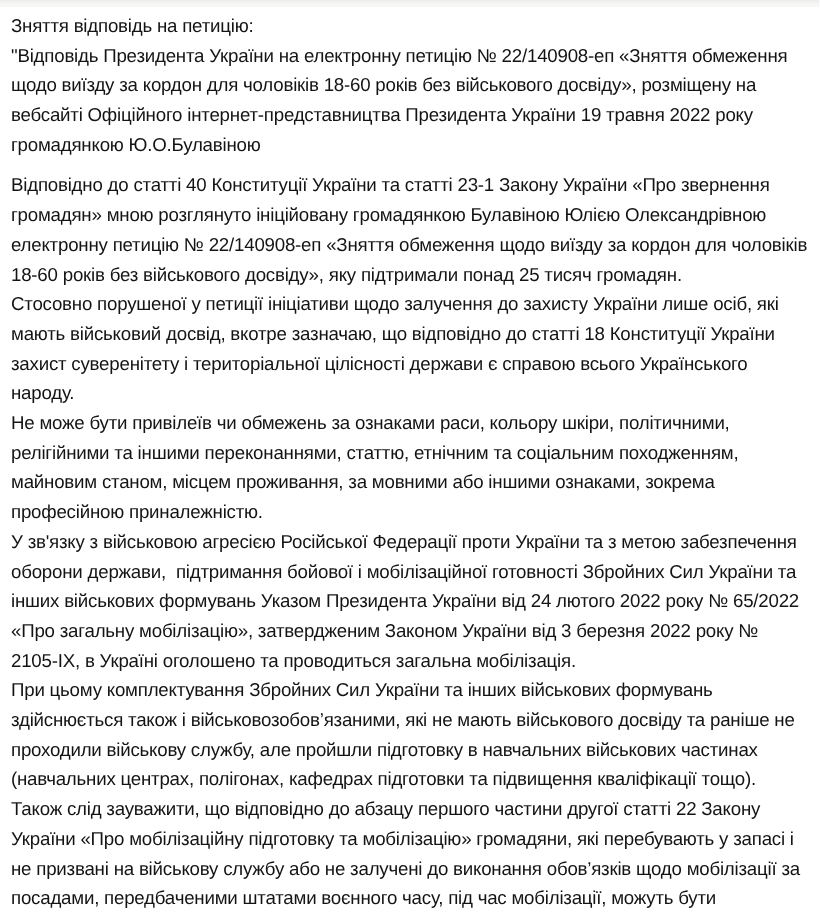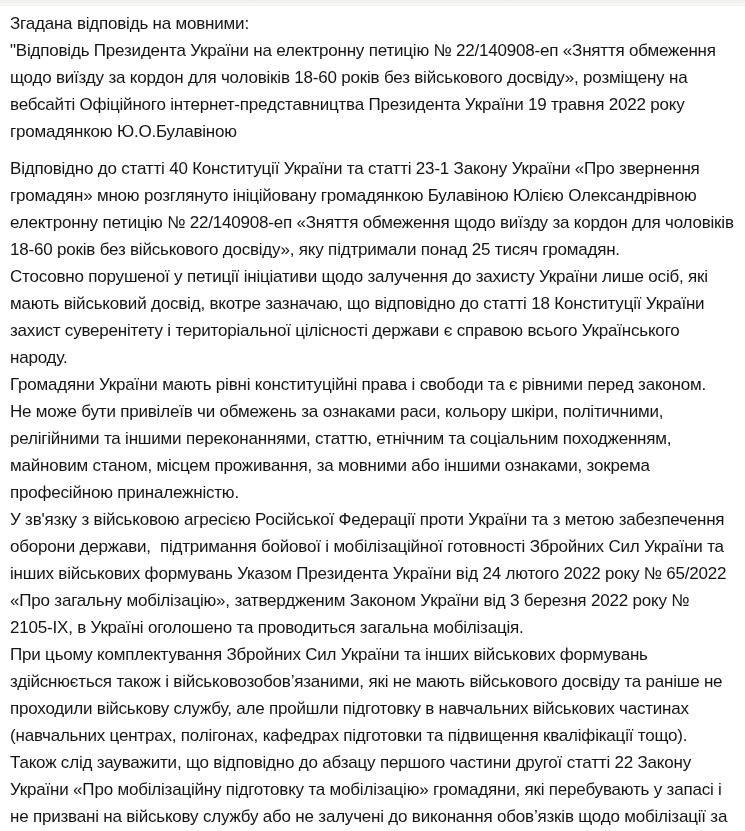--- a/index.html
+++ b/index.html
@@ -33,23 +33,22 @@
   .post-text p.gap-after {
     margin-bottom: 10px;
   }
 </style>
 </head>
 <body>
 
 <div class="top-edge"></div>
 
 <div class="post-text">
-  <p>Згадана відповідь на мовними:</p>
+  <p>Зняття відповідь на петицію:</p>
   <p class="gap-after">"Відповідь Президента України на електронну петицію № 22/140908-еп «Зняття обмеження щодо виїзду за кордон для чоловіків 18-60 років без військового досвіду», розміщену на вебсайті Офіційного інтернет-представництва Президента України 19 травня 2022 року громадянкою Ю.О.Булавіною</p>
   <p>Відповідно до статті 40 Конституції України та статті 23-1 Закону України «Про звернення громадян» мною розглянуто ініційовану громадянкою Булавіною Юлією Олександрівною електронну петицію № 22/140908-еп «Зняття обмеження щодо виїзду за кордон для чоловіків 18-60 років без військового досвіду», яку підтримали понад 25 тисяч громадян.</p>
   <p>Стосовно порушеної у петиції ініціативи щодо залучення до захисту України лише осіб, які мають військовий досвід, вкотре зазначаю, що відповідно до статті 18 Конституції України захист суверенітету і територіальної цілісності держави є справою всього Українського народу.</p>
-  <p>Громадяни України мають рівні конституційні права і свободи та є рівними перед законом.</p>
   <p>Не може бути привілеїв чи обмежень за ознаками раси, кольору шкіри, політичними, релігійними та іншими переконаннями, статтю, етнічним та соціальним походженням, майновим станом, місцем проживання, за мовними або іншими ознаками, зокрема професійною приналежністю.</p>
   <p>У зв'язку з військовою агресією Російської Федерації проти України та з метою забезпечення оборони держави,  підтримання бойової і мобілізаційної готовності Збройних Сил України та інших військових формувань Указом Президента України від 24 лютого 2022 року № 65/2022 «Про загальну мобілізацію», затвердженим Законом України від 3 березня 2022 року № 2105-ІХ, в Україні оголошено та проводиться загальна мобілізація.</p>
   <p>При цьому комплектування Збройних Сил України та інших військових формувань здійснюється також і військовозобов’язаними, які не мають військового досвіду та раніше не проходили військову службу, але пройшли підготовку в навчальних військових частинах (навчальних центрах, полігонах, кафедрах підготовки та підвищення кваліфікації тощо).</p>
   <p>Також слід зауважити, що відповідно до абзацу першого частини другої статті 22 Закону України «Про мобілізаційну підготовку та мобілізацію» громадяни, які перебувають у запасі і не призвані на військову службу або не залучені до виконання обов’язків щодо мобілізації за посадами, передбаченими штатами воєнного часу, під час мобілізації, можуть бути відповідно до закону залучені до виконання робіт, які мають оборонний характер.</p>
 
 </div>
 
 </body></html>

